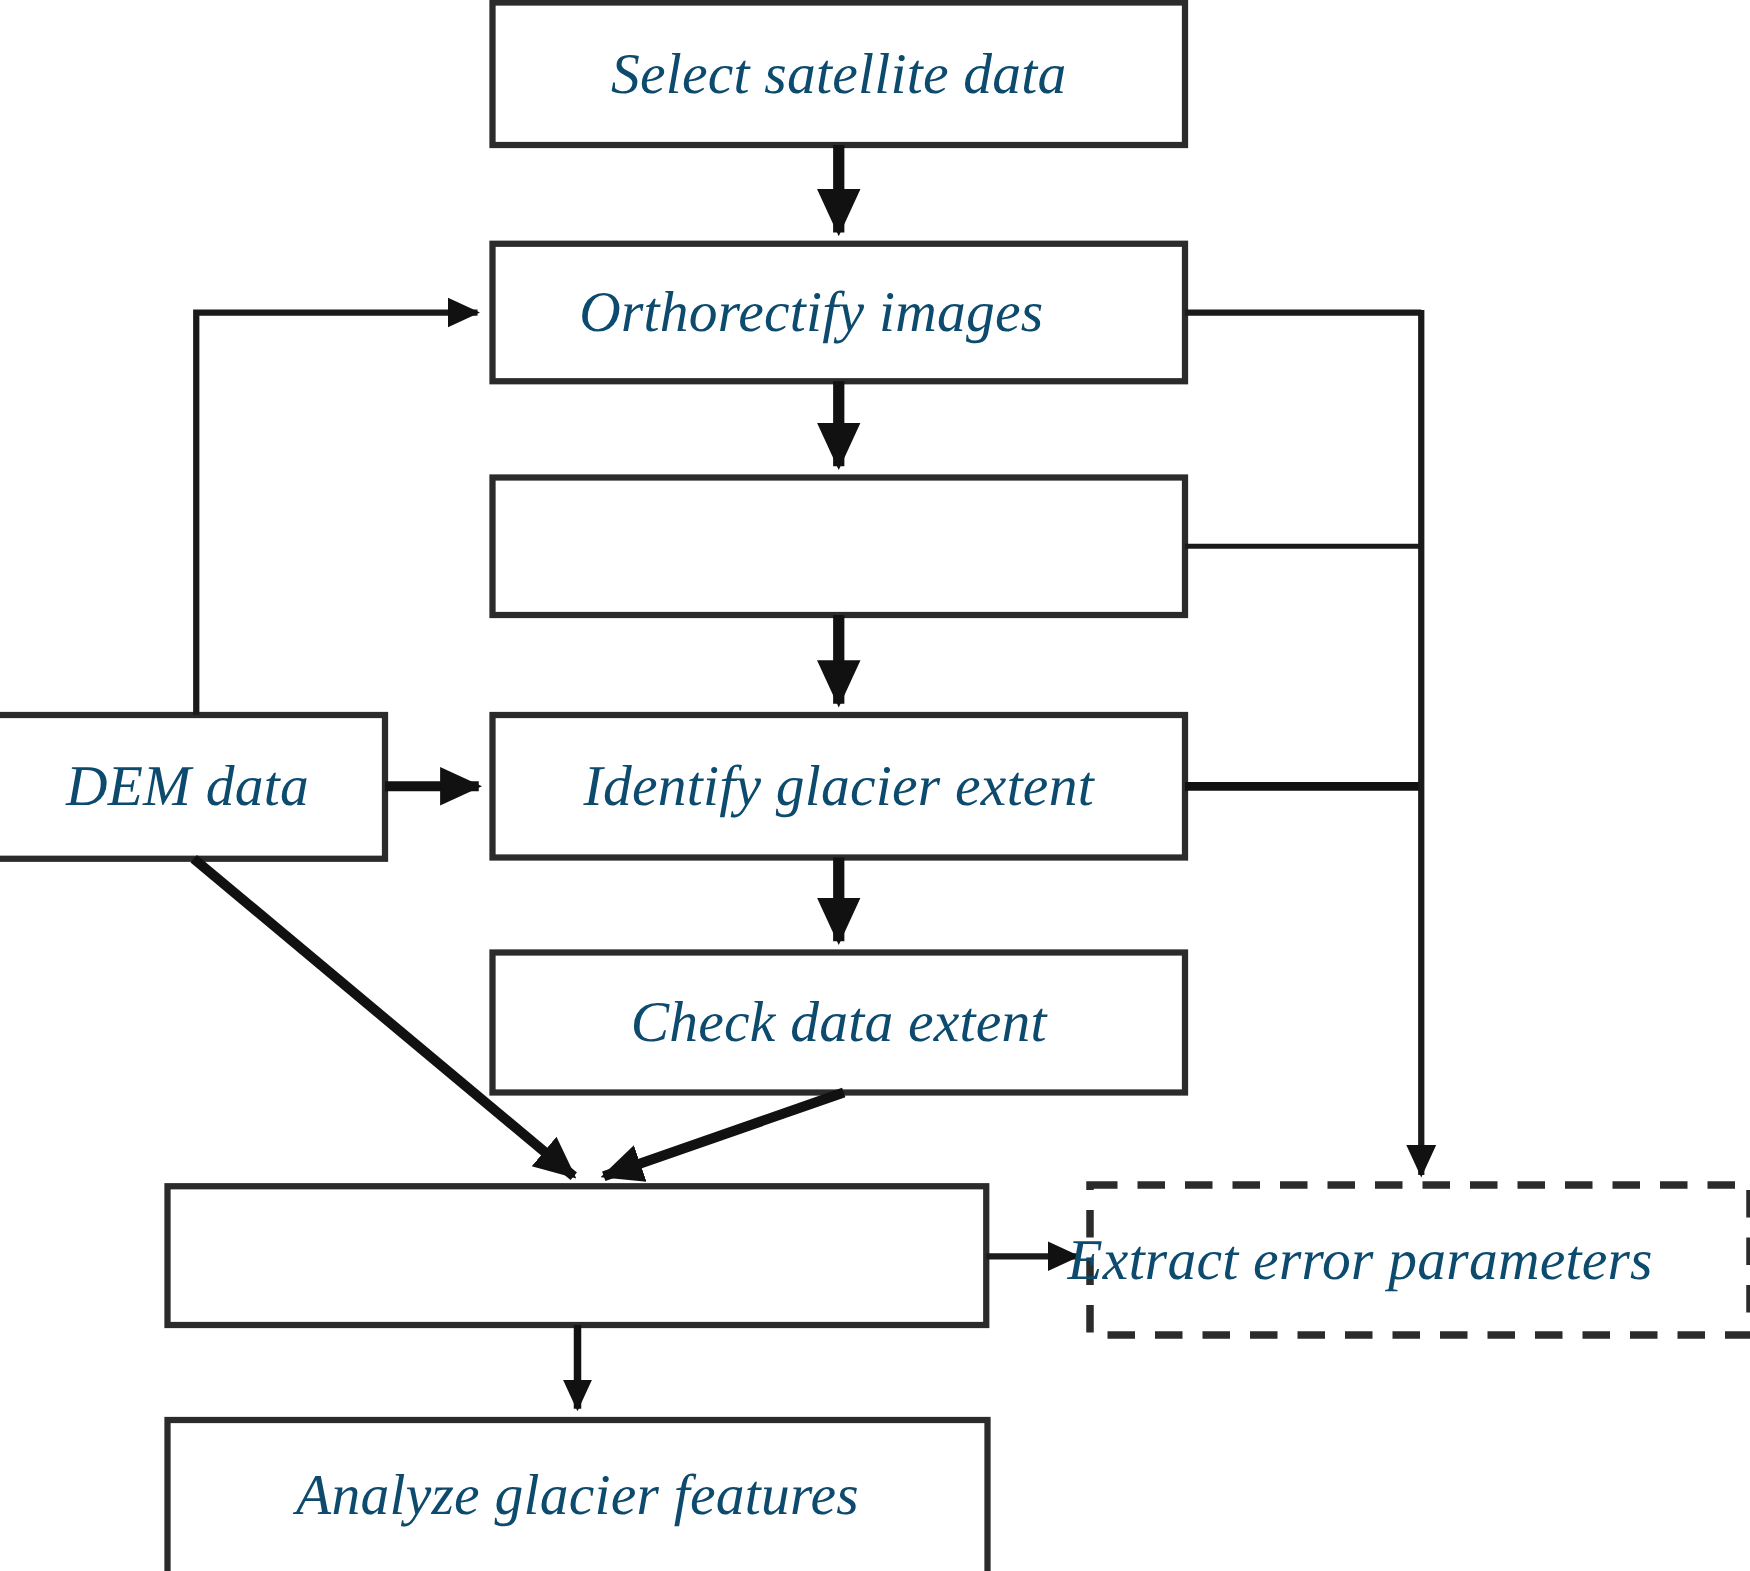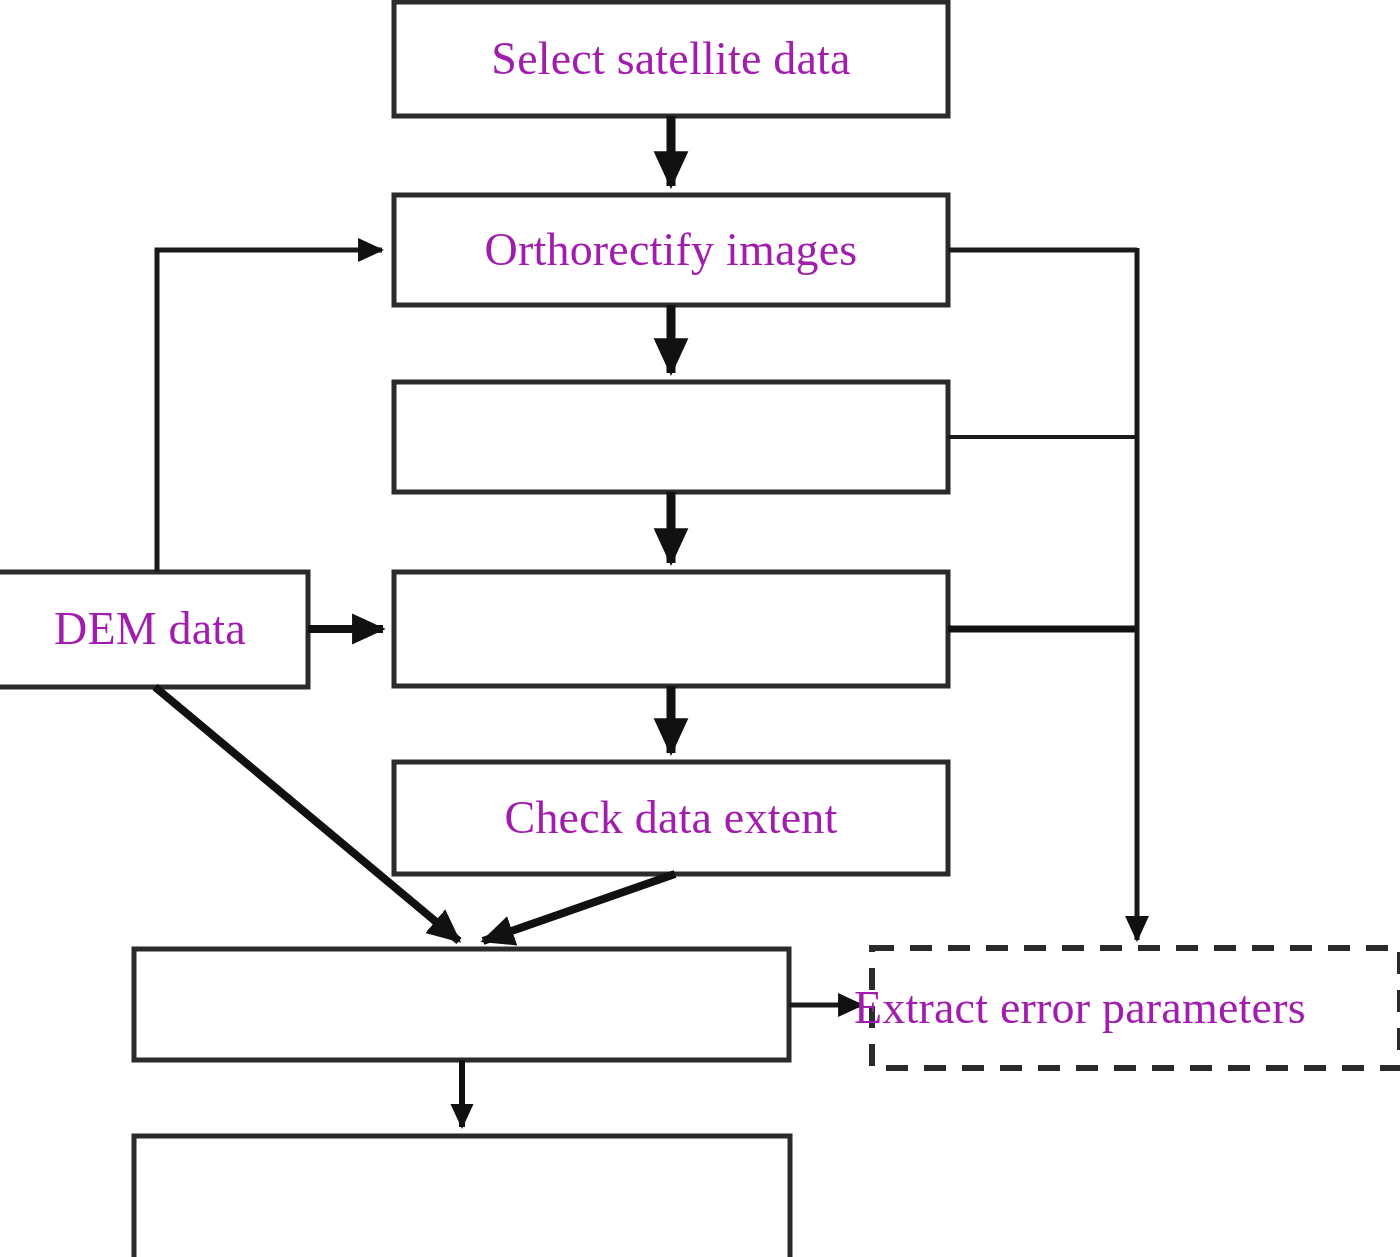--- a/index.html
+++ b/index.html
@@ -22,26 +22,27 @@
     left: 0;
     top: 0;
     width: 1400px;
     height: 1257px;
   }
   .node-label {
     position: absolute;
     display: flex;
     align-items: center;
     justify-content: center;
-    color: #a21caf;
+    color: #0c4a6e;
     font-size: 46px;
     line-height: 1.1;
     letter-spacing: 0.2px;
     white-space: nowrap;
     pointer-events: none;
+    font-style: italic;
   }
   .node-label.left-aligned {
     justify-content: flex-start;
     padding-left: 14px;
     box-sizing: border-box;
   }
 </style>
 </head>
 <body>
 
@@ -85,25 +86,27 @@
     <path d="M 948 629 L 1137 629" fill="none" stroke="#111111" stroke-width="7"></path>
     <line x1="1137" y1="248" x2="1137" y2="940" stroke="#1a1a1a" stroke-width="5" marker-end="url(#arrow-thin)"></line>
 
     <line x1="789" y1="1005" x2="862" y2="1005" stroke="#1a1a1a" stroke-width="5" marker-end="url(#arrow-thin)"></line>
 
     <line x1="462" y1="1060" x2="462" y2="1127" stroke="#111111" stroke-width="6" marker-end="url(#arrow-thick)"></line>
   </svg>
 
   <div class="node-label" style="left:394px; top:2px; width:554px; height:114px;">Select satellite data</div>
 
-  <div class="node-label" style="left:394px; top:195px; width:554px; height:110px;">Orthorectify images</div>
+  <div class="node-label" style="left:372px; top:195px; width:554px; height:110px;">Orthorectify images</div>
 
 
   <div class="node-label" style="left:-8px; top:572px; width:316px; height:115px;">DEM data</div>
 
+  <div class="node-label" style="left:394px; top:572px; width:554px; height:114px;">Identify glacier extent</div>
 
   <div class="node-label" style="left:394px; top:762px; width:554px; height:112px;">Check data extent</div>
 
 
   <div class="node-label left-aligned" style="left:840px; top:948px; width:528px; height:120px;">Extract error parameters</div>
 
+  <div class="node-label" style="left:134px; top:1136px; width:656px; height:121px;">Analyze glacier features</div>
 
 </div>
 
 </body></html>

